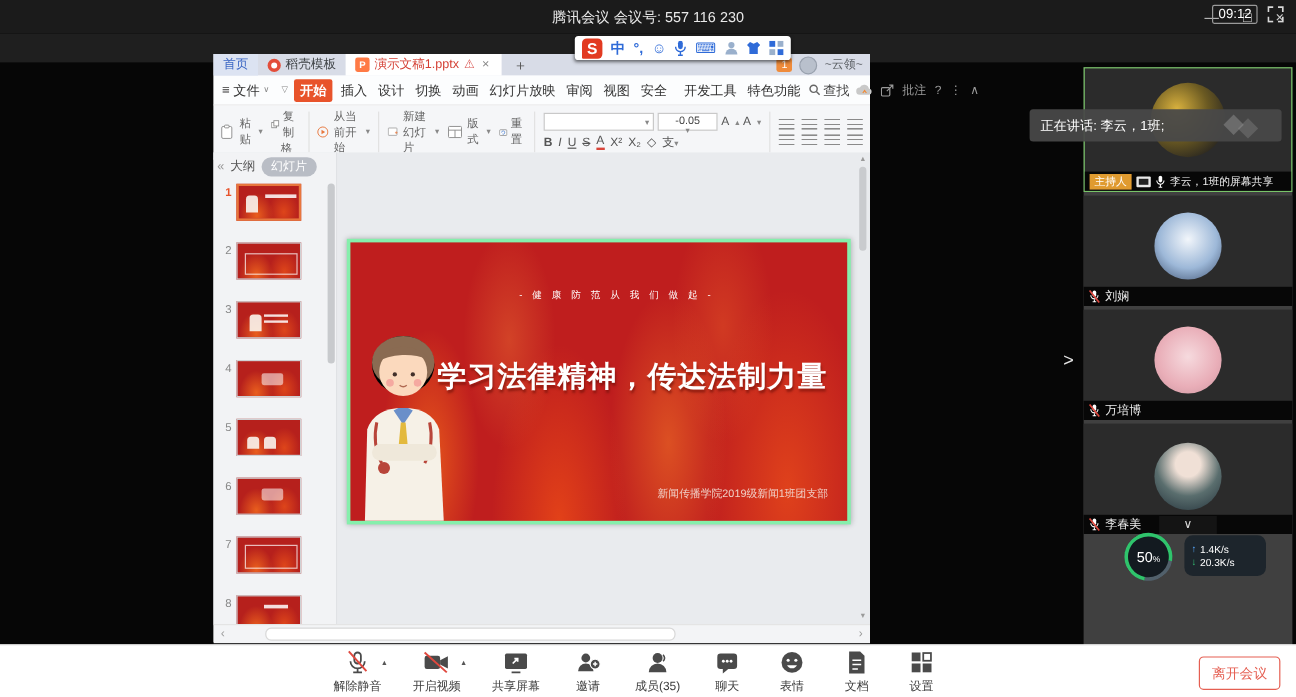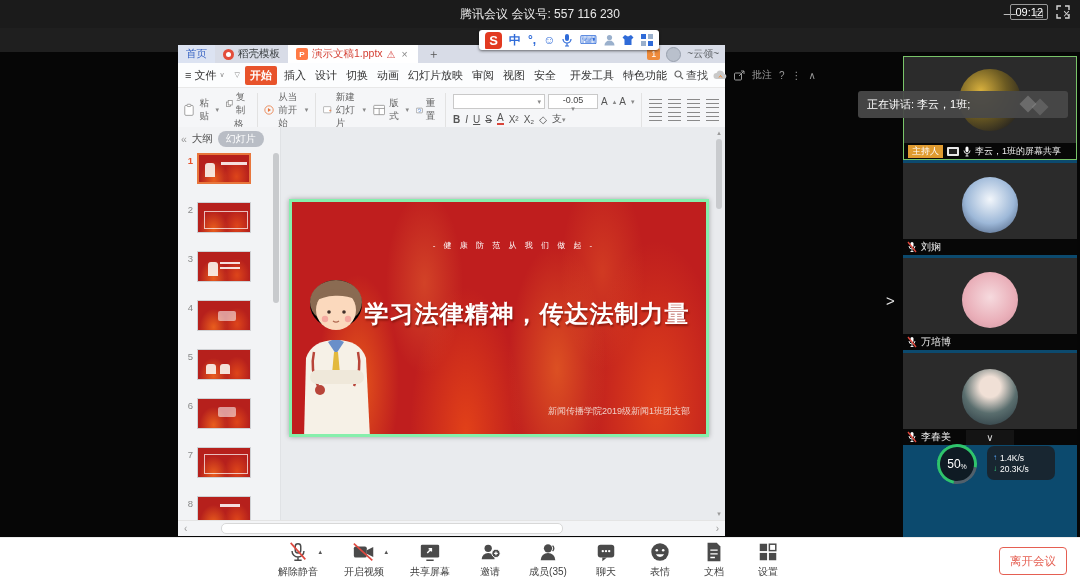--- a/index.html
+++ b/index.html
@@ -100,21 +100,21 @@
   .doctor{position:absolute;left:-8px;bottom:-4px;}
   .vscroll{position:absolute;right:1px;top:2px;bottom:2px;width:10px;display:flex;flex-direction:column;align-items:center;}
   .vthumb{width:6px;height:70px;background:#c9cbce;border-radius:3px;margin-top:2px;}
   .varr{color:#9a9a9a;font-size:7px;line-height:8px;}
   .varr.bottom{margin-top:auto;}
   .hscroll{position:absolute;left:0;top:475px;width:547px;height:15px;background:#f3f4f6;border-top:1px solid #e4e4e4;
            display:flex;align-items:center;z-index:2;}
   .harr{color:#9a9a9a;font-size:10px;padding:0 6px;}
   .htrack{width:340px;height:9px;background:#fff;border:1px solid #d8d8d8;border-radius:5px;margin-left:28px;}
   
-  .rpanel{position:absolute;left:903px;top:56px;width:174px;height:484px;background:#0c4a6e;z-index:12;}
+  .rpanel{position:absolute;left:903px;top:56px;width:174px;height:484px;background:#404040;z-index:12;}
   .tile{position:relative;background:#2b2b2b;margin-bottom:3px;}
   .tile.host{height:104px;border:1px solid #79c469;box-sizing:border-box;}
   .tile.t{height:92px;}
   .pav{position:absolute;left:50%;transform:translateX(-50%);border-radius:50%;}
   .namebar{position:absolute;left:0;right:0;bottom:0;height:16px;background:rgba(0,0,0,.82);display:flex;
            align-items:center;gap:4px;padding:0 4px;color:#eee;font-size:10px;white-space:nowrap;overflow:hidden;}
   .hostbadge{background:#e09b30;color:#fff;font-size:9px;padding:0 4px;height:13px;line-height:13px;flex:none;}
   .hostlabel{font-size:9px;}
   .scr-mini{width:12px;height:9px;background:#e8e8e8;border-radius:1px;position:relative;flex:none;}
   .scr-mini:after{content:"";position:absolute;left:2px;top:2px;width:8px;height:5px;background:#222;}

